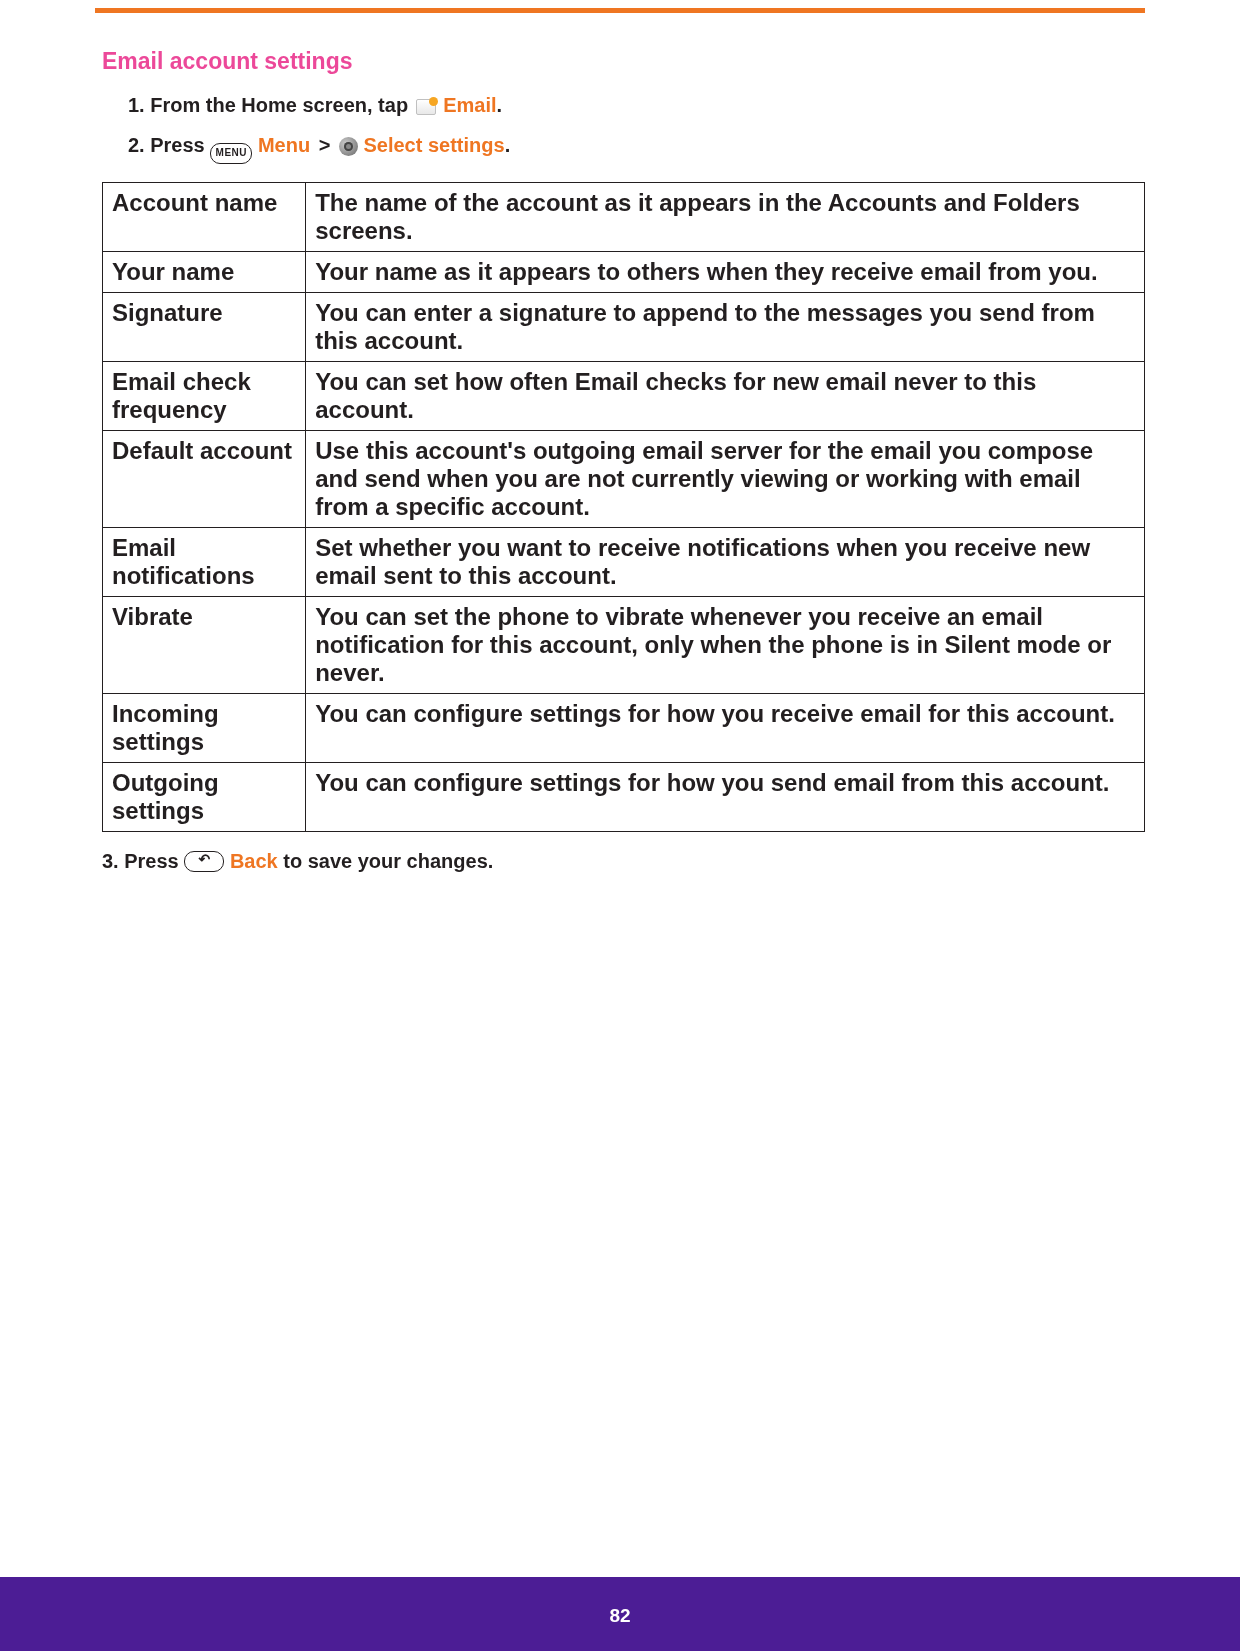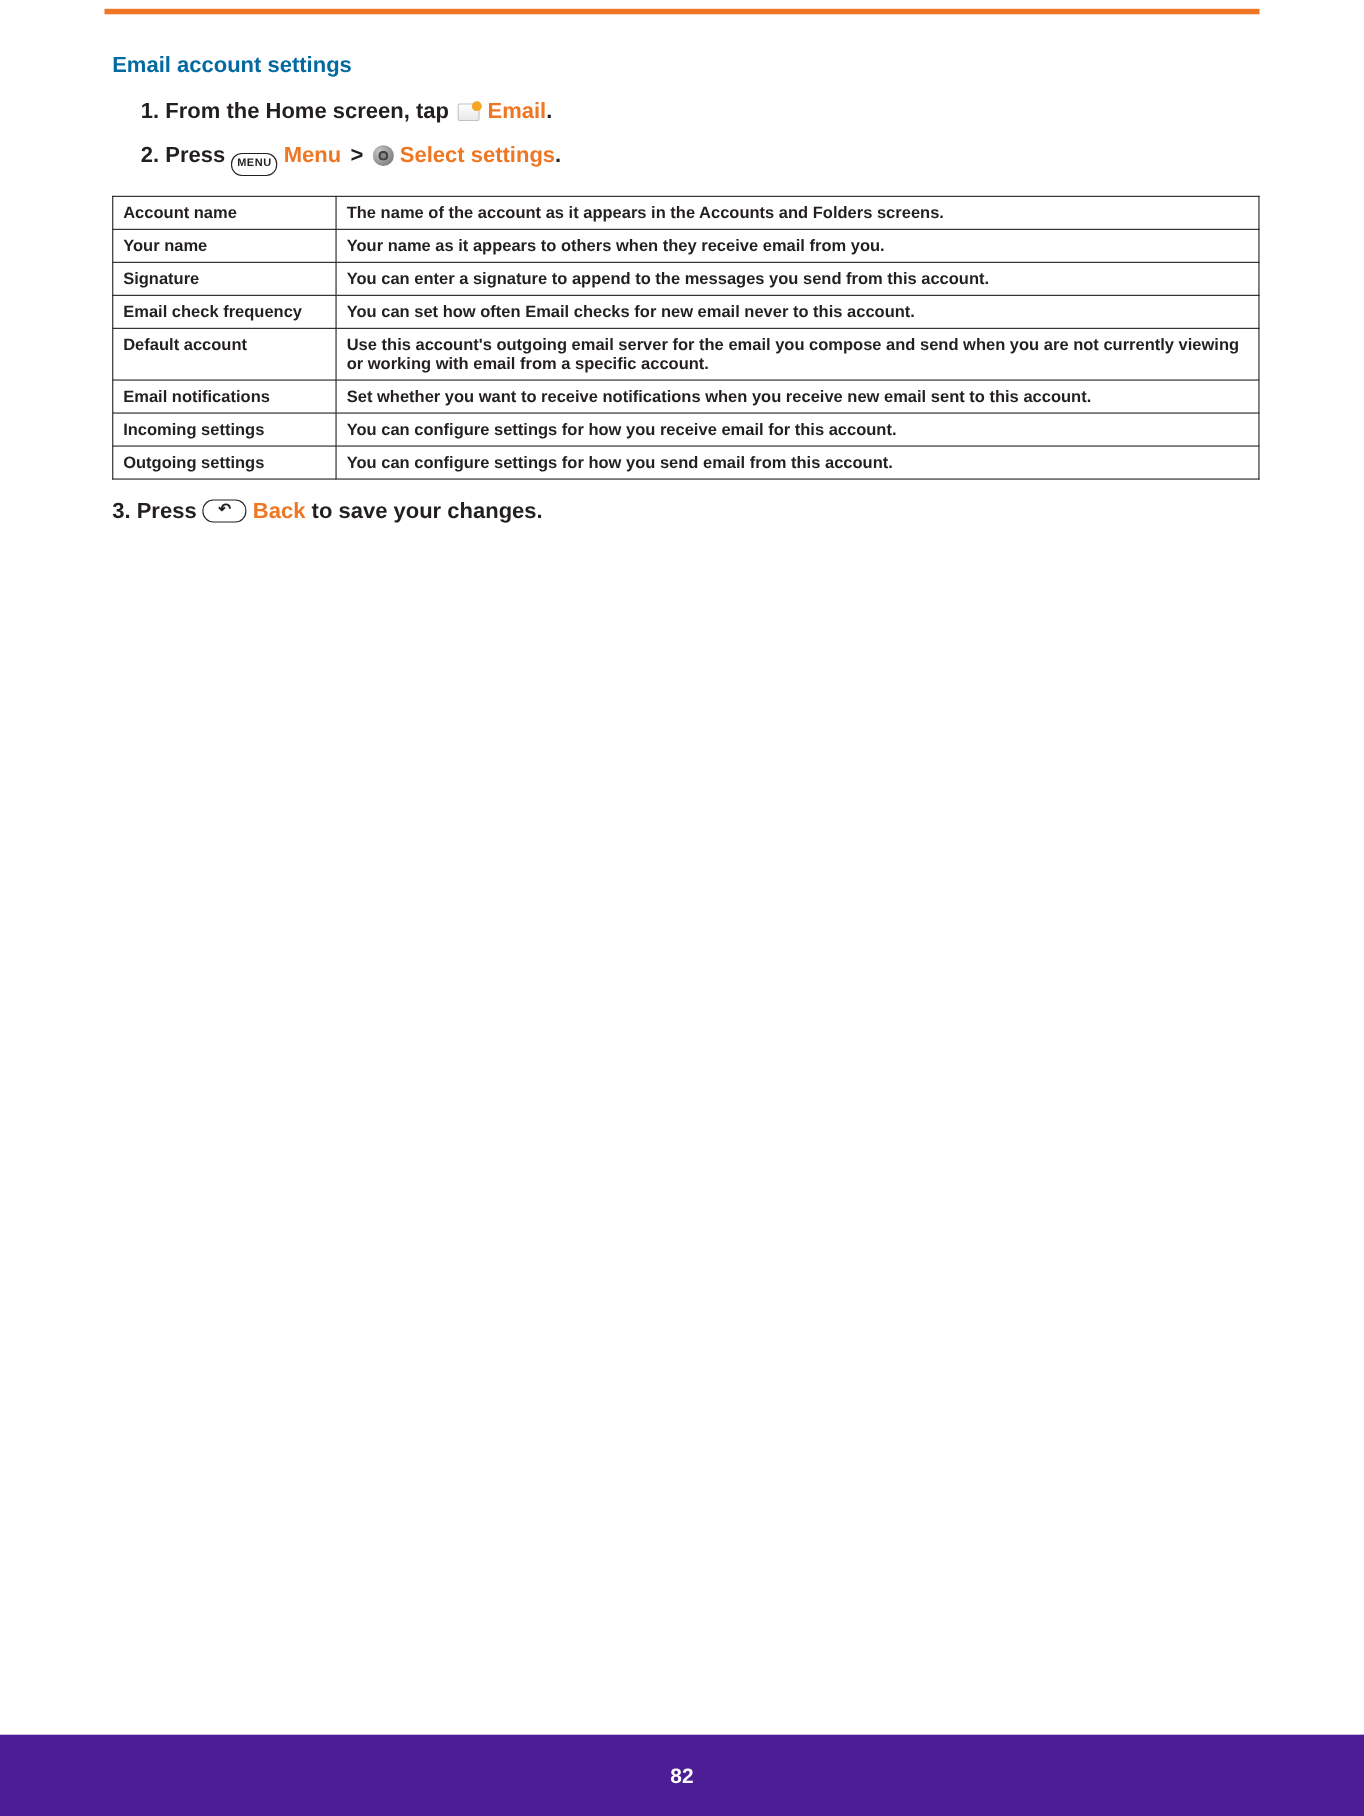--- a/index.html
+++ b/index.html
@@ -5,35 +5,35 @@
     * { margin:0; padding:0; box-sizing:border-box; }
     body {
       width:1240px; height:1651px;
       background:#fff;
       font-family:-apple-system,BlinkMacSystemFont,"Segoe UI",Helvetica,Arial,sans-serif;
       color:#231f20;
       position:relative;
     }
     .top-bar { position:absolute; top:8px; left:95px; right:95px; height:5px; background:#ef7622; }
     .content { position:absolute; top:48px; left:102px; right:95px; }
-    .heading { color:#0369a1; font-size:20px; font-weight:700; margin-bottom:14px; }
+    .heading { color:#ec4899; font-size:23px; font-weight:700; margin-bottom:14px; }
     .steps { list-style:none; padding-left:26px; font-size:20px; line-height:1.6; color:#231f20; }
     .steps li { margin-bottom:8px; font-weight:600; font-stretch:condensed; }
     .steps .num { display:inline; }
     .accent { color:#ef7622; font-weight:700; }
     .icon { display:inline-block; vertical-align:-3px; margin:0 2px; }
     .icon-email { width:20px; height:16px; background:linear-gradient(#fff,#e8e8e8); border:1px solid #c0c0c0; border-radius:2px; position:relative; }
     .icon-email:after { content:""; position:absolute; top:-3px; right:-3px; width:9px; height:9px; border-radius:50%; background:#f6a623; }
     .icon-menu { width:42px; height:21px; border:1.5px solid #231f20; border-radius:10px; font-size:10px; font-weight:700; text-align:center; line-height:18px; letter-spacing:0.5px; display:inline-block; vertical-align:-4px; }
     .gt { padding:0 3px; font-weight:700; }
     .icon-gear { width:19px; height:19px; border-radius:50%; background:radial-gradient(circle at 35% 35%, #ccc, #666); display:inline-block; vertical-align:-4px; position:relative; }
     .icon-gear:after { content:""; position:absolute; top:5px; left:5px; width:9px; height:9px; border-radius:50%; background:#888; box-shadow:inset 0 0 0 2px #444; }
     .icon-back { width:40px; height:21px; border:1.5px solid #231f20; border-radius:10px; display:inline-block; vertical-align:-4px; position:relative; }
     .icon-back:after { content:"↶"; position:absolute; top:-1px; left:0; right:0; text-align:center; font-size:14px; color:#231f20; }
-    table.settings { width:100%; border-collapse:collapse; margin:18px 0 18px 0; font-size:15px; }
+    table.settings { width:100%; border-collapse:collapse; margin:18px 0 18px 0; font-size:24px; }
     table.settings td { border:1.5px solid #231f20; padding:6px 9px; vertical-align:top; font-weight:600; color:#231f20; font-stretch:condensed; }
     table.settings td:first-child { width:19.5%; }
     .step3 { font-size:20px; font-weight:600; font-stretch:condensed; margin-top:17px; }
     .footer { position:absolute; left:0; right:0; bottom:0; height:74px; background:#4c1d95; }
     .page-num { position:absolute; left:0; right:0; bottom:24px; text-align:center; color:#fff; font-size:19px; font-weight:700; }
   </style>
 </head>
 <body>
 
 <div class="top-bar"></div>
@@ -79,20 +79,24 @@
         </tr>
       <tr>
           <td>Default account</td>
           <td>Use this account's outgoing email server for the email you compose and send when you are not currently viewing or working with email from a specific account.</td>
         </tr>
       <tr>
           <td>Email notifications</td>
           <td>Set whether you want to receive notifications when you receive new email sent to this account.</td>
         </tr>
       <tr>
+          <td>Vibrate</td>
+          <td>You can set the phone to vibrate whenever you receive an email notification for this account, only when the phone is in Silent mode or never.</td>
+        </tr>
+      <tr>
           <td>Incoming settings</td>
           <td>You can configure settings for how you receive email for this account.</td>
         </tr>
       <tr>
           <td>Outgoing settings</td>
           <td>You can configure settings for how you send email from this account.</td>
         </tr>
     </tbody>
   </table>
 

